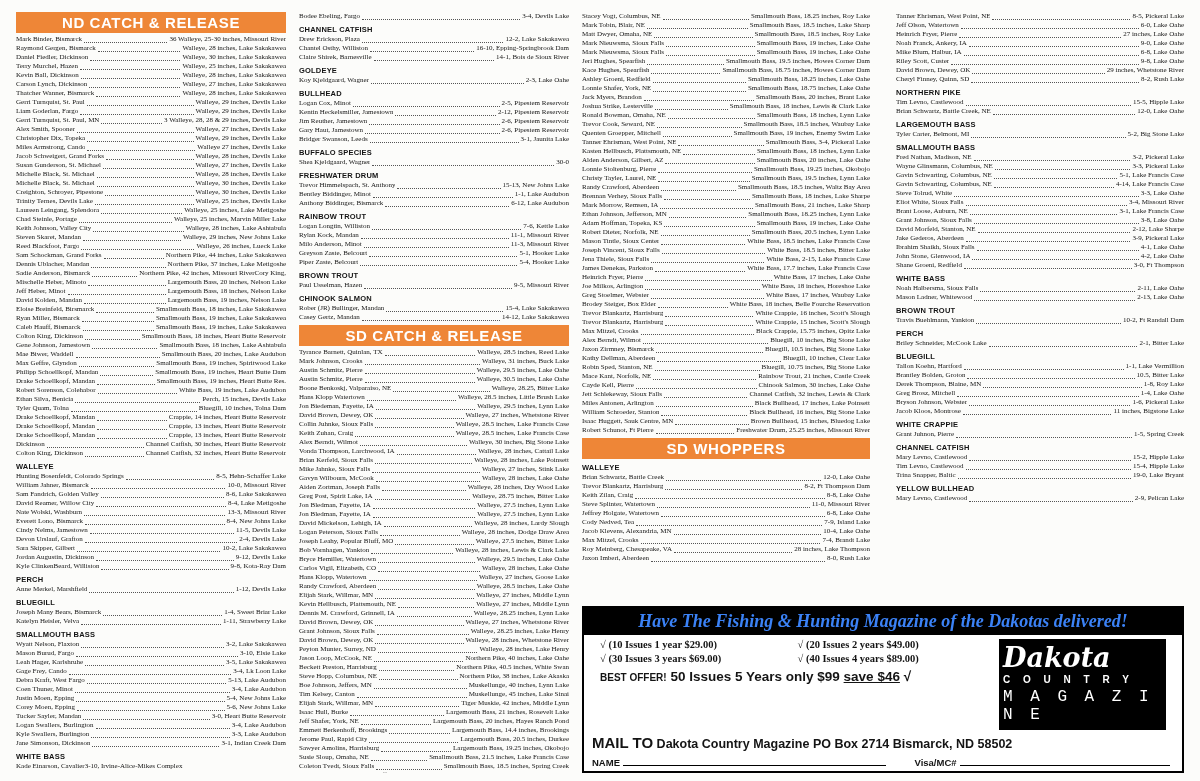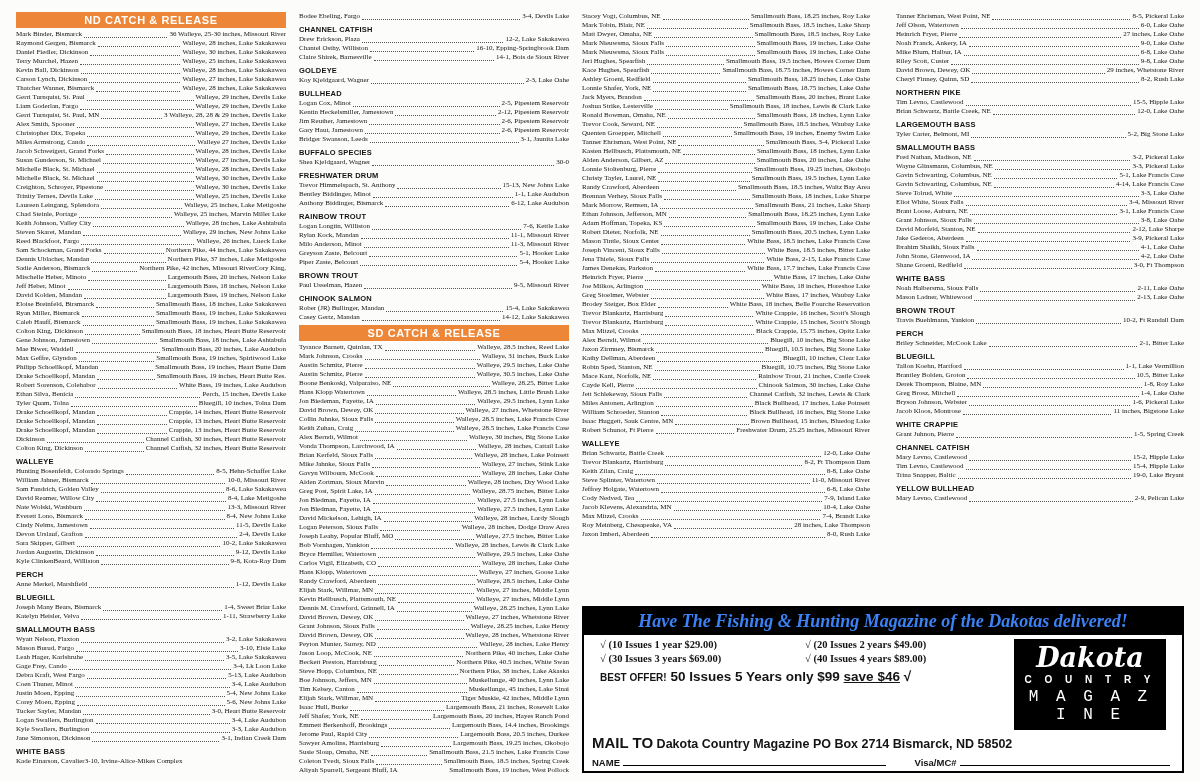--- a/index.html
+++ b/index.html
@@ -11,21 +11,21 @@
   }
   .page { display:flex; gap:13px; padding:12px 16px 8px; height:100%; }
   .col { width:270px; flex:none; overflow:hidden; }
   .right-wrap { flex:1; min-width:0; display:flex; flex-direction:column; }
   .right-cols { display:flex; gap:26px; height:588px; overflow:hidden; }
   .right-cols .col { flex:1; width:auto; }
 
   .bar {
     background:#ee8637; color:#fff; text-align:center;
     font-family:"Liberation Sans", sans-serif; font-weight:bold;
-    font-size:11px; letter-spacing:.6px; padding:2px 0; margin:3px 0 2px;
+    font-size:15px; letter-spacing:.6px; padding:2px 0; margin:3px 0 2px;
   }
   .col .bar:first-child { margin-top:0; }
   .sub {
     font-family:"Liberation Sans", sans-serif; font-weight:bold;
     font-size:7.5px; letter-spacing:.2px; margin:4px 0 1px;
   }
   .entry { display:flex; font-size:7px; line-height:9px; white-space:nowrap; }
   .entry .n { flex:0 1 auto; overflow:hidden; }
   .entry .dots { flex:1 0 4px; align-self:flex-end; height:0; border-bottom:1px dotted #555; margin:0 2px 1.5px; }
   .entry .v { flex:0 0 auto; }
@@ -37,21 +37,21 @@
         font-style:italic; font-size:18px; padding:3px 0;
         font-family:"Liberation Serif", serif; }
   .ad-mid { display:flex; padding:4px 16px 0; }
   .ad-left { flex:1; min-width:0; padding-right:8px; }
   .offers { display:grid; grid-template-columns:1fr 1fr; gap:3px 4px;
         font-weight:bold; font-size:10.5px; font-family:"Liberation Serif", serif; }
   .chk { font-weight:bold; }
   .best-offer { font-weight:bold; font-size:13.5px; margin-top:5px; white-space:nowrap; }
   .best-offer .bo-label { font-size:10px; font-weight:900; }
   .best-offer .save { text-decoration:underline; }
-  .logo { width:152px; flex:none; background:#000; color:#fff; text-align:center; padding:5px 4px 6px; }
+  .logo { width:167px; flex:none; background:#000; color:#fff; text-align:left; padding:5px 4px 6px; }
   .logo-script { font-family:"DejaVu Serif", serif; font-style:italic; font-weight:bold; font-size:27px; line-height:28px; }
   .logo-country { letter-spacing:5px; font-size:10px; font-weight:bold; margin-top:2px; }
   .logo-mag { font-family:Liberation Mono, monospace; letter-spacing:4px; font-size:16px; margin-top:3px; }
   .mailto { font-weight:bold; font-size:12.5px; margin-top:4px; padding:0 8px; white-space:nowrap; }
   .mailto-big { font-size:15px; font-weight:900; }
   .form { display:flex; gap:24px; padding:0 8px; font-size:9.5px; font-weight:bold; }
   .form-l { flex:1.15; min-width:0; }
   .form-r { flex:1; min-width:0; }
   .frow { display:flex; align-items:flex-end; margin-top:6px; white-space:nowrap; }
   .flabel { flex:none; }
@@ -627,21 +627,21 @@
         <span class="n">Mike Jahnke, Sioux Falls</span>
         <span class="dots"></span>
         <span class="v">Walleye, 27 inches, Stink Lake</span>
       </div>
       <div class="entry">
         <span class="n">Gavyn Wilbourn, McCook</span>
         <span class="dots"></span>
         <span class="v">Walleye, 28 inches, Lake Oahe</span>
       </div>
       <div class="entry">
-        <span class="n">Aiden Zortman, Sioux Marvin</span>
+        <span class="n">Aiden Zortman, Joseph Falls</span>
         <span class="dots"></span>
         <span class="v">Walleye, 28 inches, Dry Wood Lake</span>
       </div>
       <div class="entry">
         <span class="n">Greg Post, Spirit Lake, IA</span>
         <span class="dots"></span>
         <span class="v">Walleye, 28.75 inches, Bitter Lake</span>
       </div>
       <div class="entry">
         <span class="n">Jon Bledman, Fayette, IA</span>
@@ -1030,20 +1030,21 @@
           <div class="entry">
             <span class="n">Isaac Huggett, Sauk Centre, MN</span>
             <span class="dots"></span>
             <span class="v">Brown Bullhead, 15 inches, Bluedog Lake</span>
           </div>
           <div class="entry">
             <span class="n">Robert Schunot, Ft Pierre</span>
             <span class="dots"></span>
             <span class="v">Freshwater Drum, 25.25 inches, Missouri River</span>
           </div>
+          <div class="bar">SD WHOPPERS</div>
           <div class="sub">WALLEYE</div>
           <div class="entry">
             <span class="n">Brian Schwartz, Battle Creek</span>
             <span class="dots"></span>
             <span class="v">12-0, Lake Oahe</span>
           </div>
           <div class="entry">
             <span class="n">Trevor Blankartz, Harrisburg</span>
             <span class="dots"></span>
             <span class="v">8-2, Ft Thompson Dam</span>

